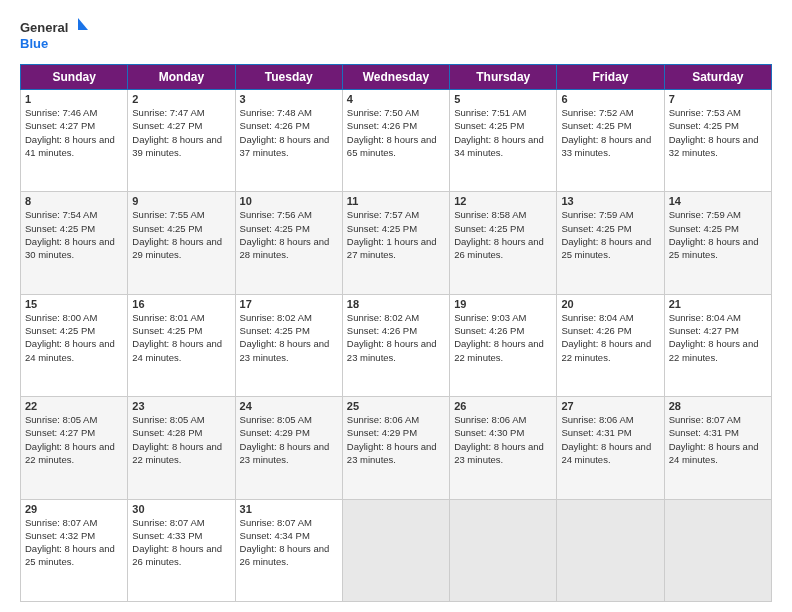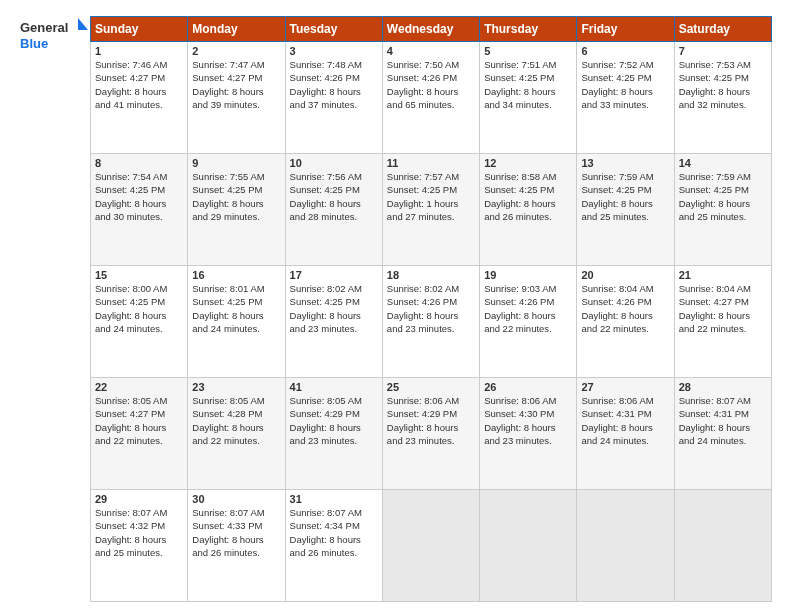--- a/index.html
+++ b/index.html
@@ -8,21 +8,21 @@
       background: #fff;
       width: 792px;
       height: 612px;
       overflow: hidden;
     }
     .page {
       width: 792px;
       height: 612px;
       padding: 16px 20px 10px 20px;
       display: flex;
-      flex-direction: row;
+      flex-direction: column;
     }
     .header {
       display: flex;
       justify-content: space-between;
       align-items: flex-start;
       margin-bottom: 8px;
     }
     .logo {
       display: flex;
       align-items: center;
@@ -42,26 +42,26 @@
       color: #555;
     }
     .calendar {
       flex: 1;
       border: 1px solid #ccc;
       border-collapse: collapse;
       width: 100%;
       table-layout: fixed;
     }
     .calendar thead tr th {
-      background: #c2410c;
+      background: #701a75;
       color: #fff;
       font-size: 12px;
       font-weight: bold;
       padding: 5px 4px;
-      text-align: left;
+      text-align: center;
       border: 1px solid #1a6fbd;
     }
     .calendar tbody tr td {
       border: 1px solid #ccc;
       vertical-align: top;
       padding: 3px 4px;
       font-size: 9.5px;
       color: #333;
       background: #fff;
     }
@@ -299,21 +299,21 @@
         </td>
           <td>
           <span class="day-num">23</span>
           <div class="day-info">
             <span>Sunrise: 8:05 AM</span><br>
             <span>Sunset: 4:28 PM</span><br>
             <span>Daylight: 8 hours and 22 minutes.</span>
           </div>
         </td>
           <td>
-          <span class="day-num">41</span>
+          <span class="day-num">24</span>
           <div class="day-info">
             <span>Sunrise: 8:05 AM</span><br>
             <span>Sunset: 4:29 PM</span><br>
             <span>Daylight: 8 hours and 23 minutes.</span>
           </div>
         </td>
           <td>
           <span class="day-num">25</span>
           <div class="day-info">
             <span>Sunrise: 8:06 AM</span><br>

